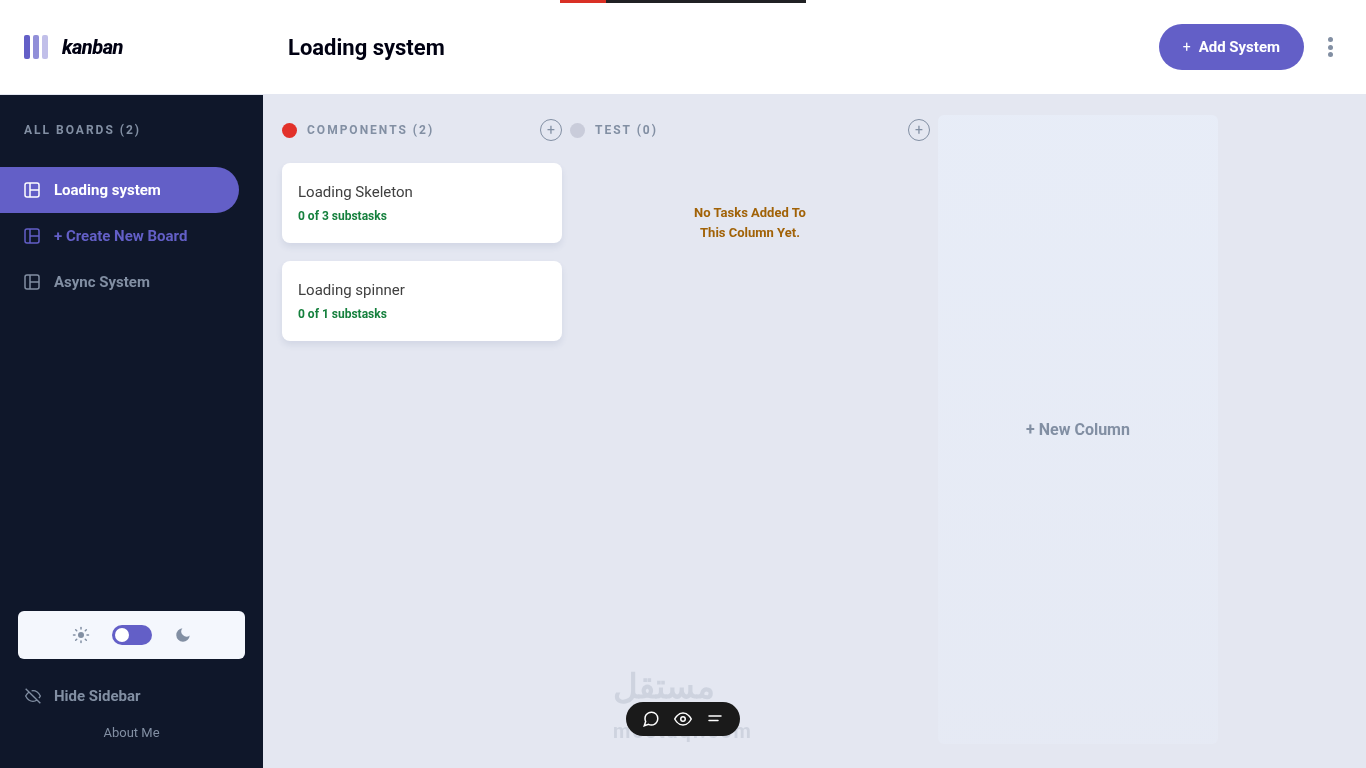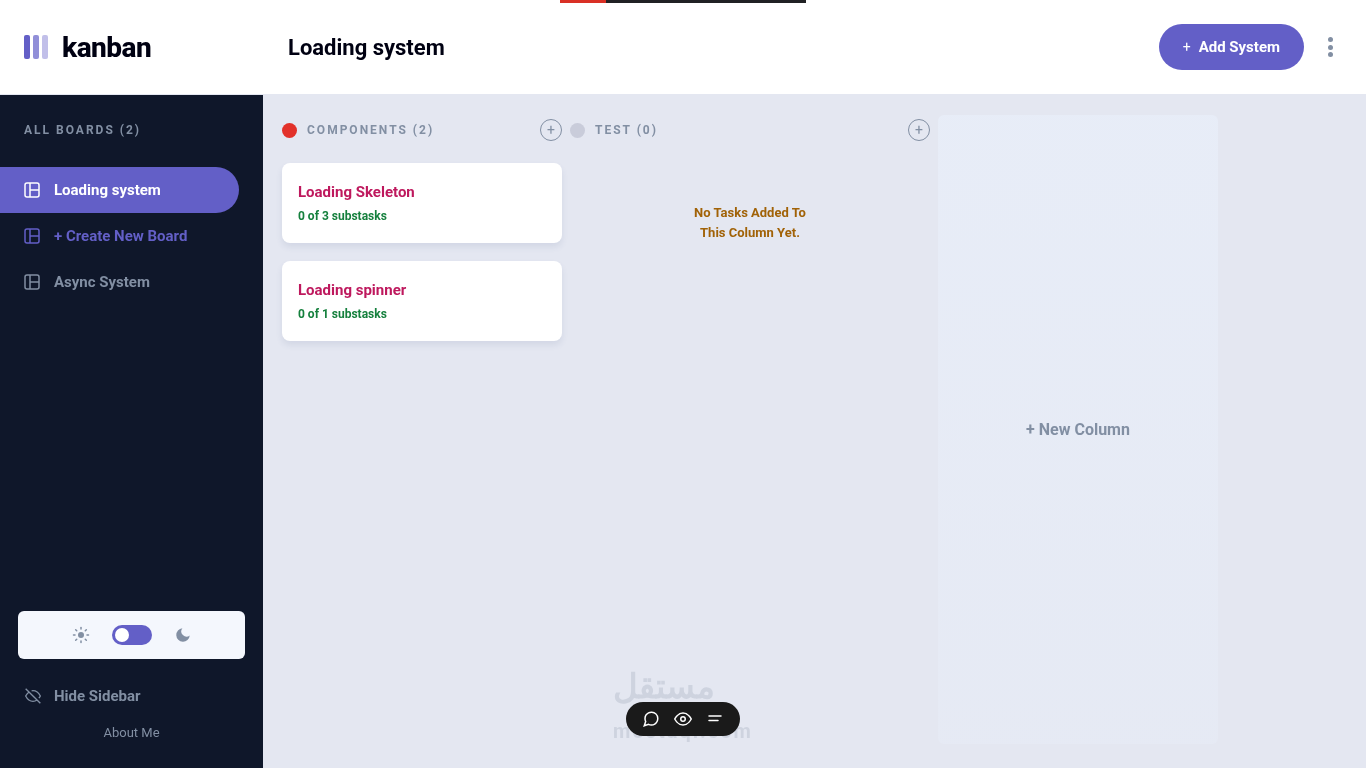--- a/index.html
+++ b/index.html
@@ -35,24 +35,25 @@
     }
     .logo-bar {
       width: 6px;
       height: 24px;
       border-radius: 2px;
     }
     .logo-bar:nth-child(1) { background: #635fc7; }
     .logo-bar:nth-child(2) { background: #635fc7; opacity: 0.7; }
     .logo-bar:nth-child(3) { background: #635fc7; opacity: 0.4; }
     .logo-text {
-      font-size: 28px;
+      font-size: 20px;
       font-weight: 800;
       color: #000112;
       letter-spacing: -0.5px;
+      font-style: italic;
     }
     .board-title {
       font-size: 22px;
       font-weight: 700;
       color: #000112;
       margin-left: 24px;
       flex: 1;
     }
     .header-right {
       display: flex;
@@ -242,22 +243,22 @@
     .task-card {
       background: #fff;
       border-radius: 8px;
       padding: 20px 16px;
       margin-bottom: 18px;
       box-shadow: 0 4px 6px rgba(54, 78, 126, 0.1);
       cursor: pointer;
     }
     .task-title {
       font-size: 15px;
-      font-weight: 700;
-      color: #be185d;
+      font-weight: 400;
+      color: #404040;
       margin-bottom: 8px;
     }
     .task-sub {
       font-size: 12px;
       font-weight: 700;
       color: #15803d;
     }
     .empty-column {
       font-size: 13px;
       font-weight: 700;

